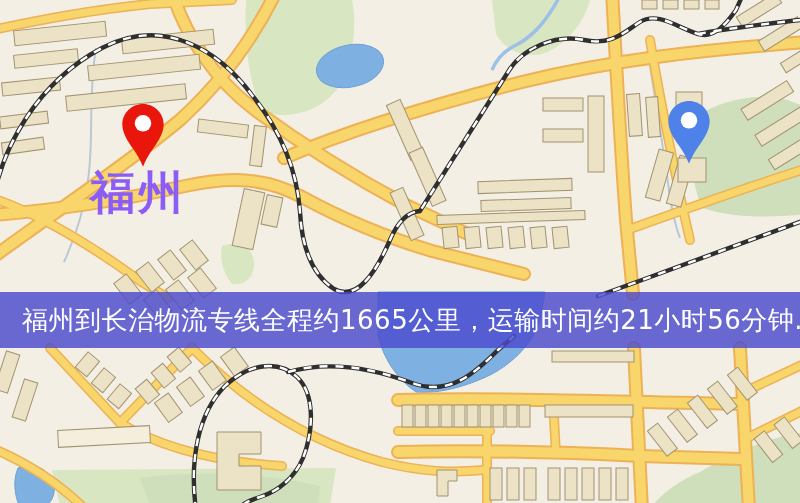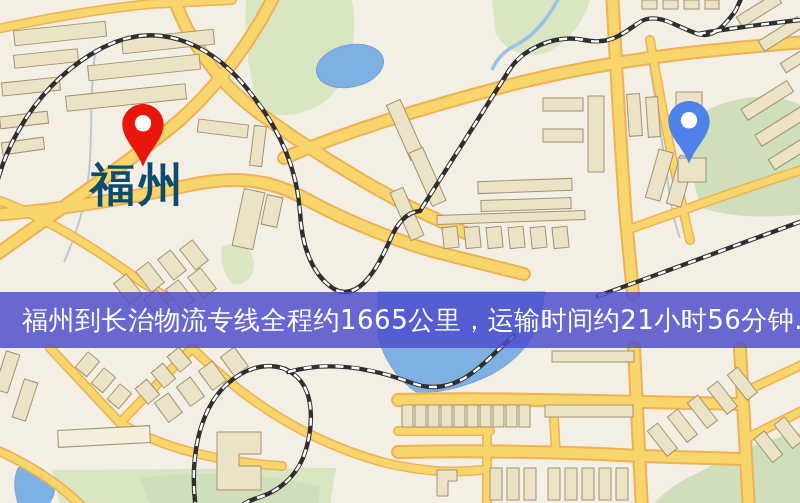--- a/index.html
+++ b/index.html
@@ -27,21 +27,21 @@
   
   .pin { position:absolute; }
   .pin-origin { left:121px; top:103px; width:44px; height:66px; }
   .pin-dest   { left:667px; top:99px;  width:44px; height:68px; }
 
   
   .city-label {
     position:absolute; font-family:"DejaVu Serif","Liberation Serif",serif;
     font-weight:bold; font-size:45px; line-height:1; letter-spacing:3px; white-space:nowrap;
   }
-  .label-origin { left:90px;  top:162px; color:#0c4a6e; }
+  .label-origin { left:90px;  top:170px; color:#8b5cf6; }
   .label-dest   { left:644px; top:180px; color:#2433cc; }
 
   
   .banner {
     position:absolute; left:0; top:292px; width:800px; height:56px;
     background:rgba(75,75,205,0.82); display:flex; align-items:center;
   }
   .banner span {
     color:#ffffff; font-size:26px; letter-spacing:0.5px;
     padding-left:22px; white-space:nowrap;

